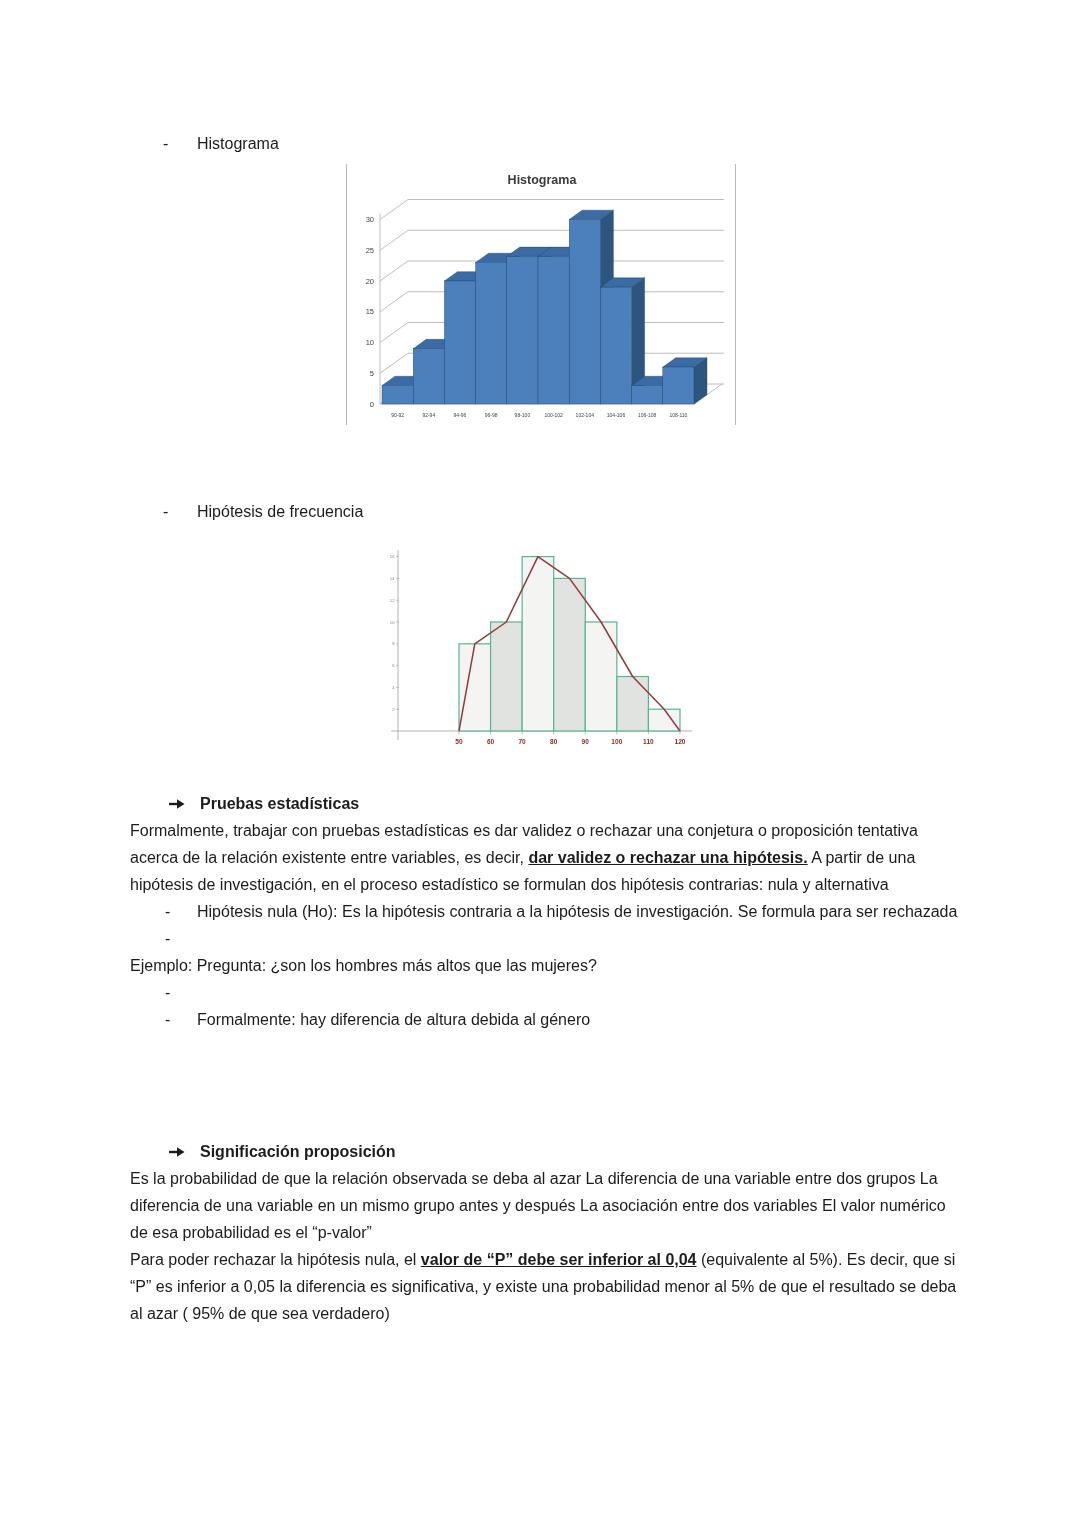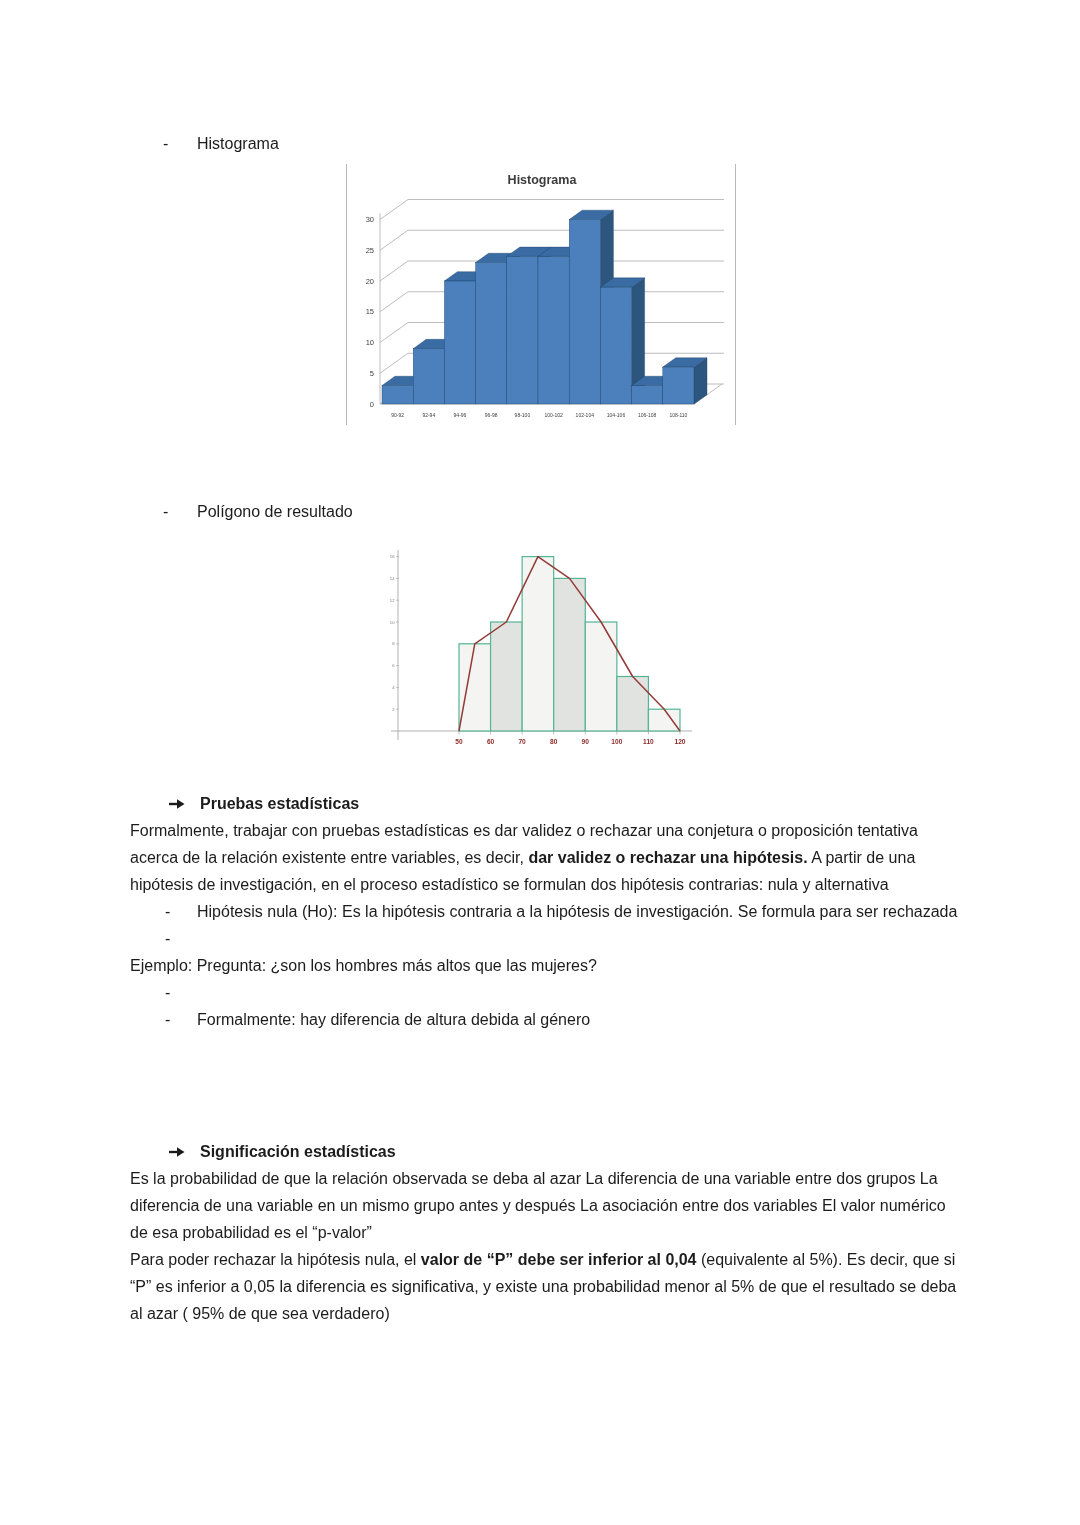--- a/index.html
+++ b/index.html
@@ -12,21 +12,21 @@
   .chart-frame{position:absolute; background:#ffffff;}
   .chart-frame.framed{border-left:1px solid #b9b9b9; border-right:1px solid #b9b9b9;}
   .chart-frame svg{display:block; width:100%; height:100%;}
   svg text{font-family:"Liberation Sans", sans-serif;}
   .section{position:absolute; font-size:16px; line-height:27px;}
   .hline{display:flex; padding-left:38px; font-weight:bold; align-items:flex-end;}
   .harrow{width:32px; flex:none; position:relative; top:1px;}
   .para{margin:0;}
   .ditem{display:flex; padding-left:35px;}
   .dash2{width:32px; flex:none;}
-  .b{font-weight:bold;}
+  .b{font-weight:bold;text-decoration:underline;}
   .u{}
 </style>
 </head>
 <body>
 
 <div class="page">
 
   <div class="bullet-line" style="left:163px; top:130px;">
     <span class="dash">-</span>
     <span>Histograma</span>
@@ -89,21 +89,21 @@
         <text x="206.6" y="253" font-size="5" fill="#3f3f3f" text-anchor="middle" font-weight="normal">100-102</text>
         <text x="237.79999999999998" y="253" font-size="5" fill="#3f3f3f" text-anchor="middle" font-weight="normal">102-104</text>
         <text x="269" y="253" font-size="5" fill="#3f3f3f" text-anchor="middle" font-weight="normal">104-106</text>
         <text x="300.20000000000005" y="253" font-size="5" fill="#3f3f3f" text-anchor="middle" font-weight="normal">106-108</text>
         <text x="331.40000000000003" y="253" font-size="5" fill="#3f3f3f" text-anchor="middle" font-weight="normal">108-110</text>
       </svg>
   </div>
 
   <div class="bullet-line" style="left:163px; top:498px;">
     <span class="dash">-</span>
-    <span>Polígono de resultado</span>
+    <span>Hipótesis de frecuencia</span>
   </div>
 
   <div class="chart-frame" style="left:385px; top:545px; width:315px; height:212px;">
     <svg id="polySvg" viewBox="0 0 315 212">
         <path d="M 6 186 H 307" stroke="#a0a0a0" stroke-width="0.8" fill="none"></path>
         <path d="M 13 195 V 5" stroke="#a0a0a0" stroke-width="0.8" fill="none"></path>
         <path d="M 11 164.2 H 13.8" stroke="#a0a0a0" stroke-width="0.6" fill="none"></path>
         <text x="9.5" y="165.79999999999998" font-size="4.2" fill="#808080" text-anchor="end" font-weight="normal">2</text>
         <path d="M 11 142.4 H 13.8" stroke="#a0a0a0" stroke-width="0.6" fill="none"></path>
         <text x="9.5" y="144" font-size="4.2" fill="#808080" text-anchor="end" font-weight="normal">4</text>
@@ -175,19 +175,19 @@
   </div>
 
   <div class="section" style="left:130px; top:1138px; width:828px;">
     <div class="hline">
       <span class="harrow" aria-label="➔">
         <svg width="18" height="12" viewBox="0 0 18 12">
           <path d="M1 6 H10" stroke="#1c1c1c" stroke-width="2.4" fill="none"></path>
           <path d="M9 1.2 L16.5 6 L9 10.8 Z" fill="#1c1c1c"></path>
         </svg>
       </span>
-      <span class="htext">Significación estadísticas</span>
+      <span class="htext">Significación proposición</span>
     </div>
     <p class="para"><span>Es la probabilidad de que la relación observada se deba al azar La diferencia de una variable entre dos grupos La diferencia de una variable en un mismo grupo antes y después La asociación entre dos variables El valor numérico de esa probabilidad es el “p-valor”</span></p>
     <p class="para"><span>Para poder rechazar la hipótesis nula, el </span><span class="b">valor de “P” debe ser inferior al 0,04</span><span> (equivalente al 5%). Es decir, que si “P” es inferior a 0,05 la diferencia es significativa, y existe una probabilidad menor al 5% de que el resultado se deba al azar ( 95% de que sea verdadero)</span></p>
   </div>
 
 </div>
 
 </body></html>

